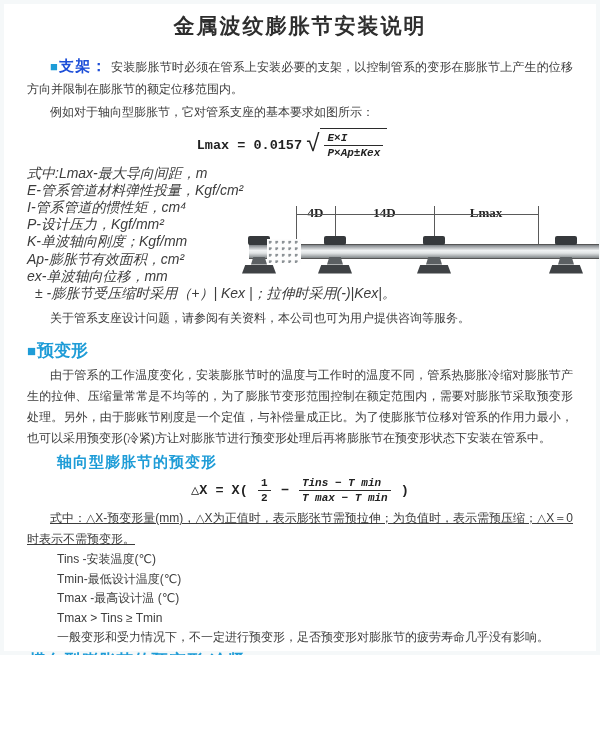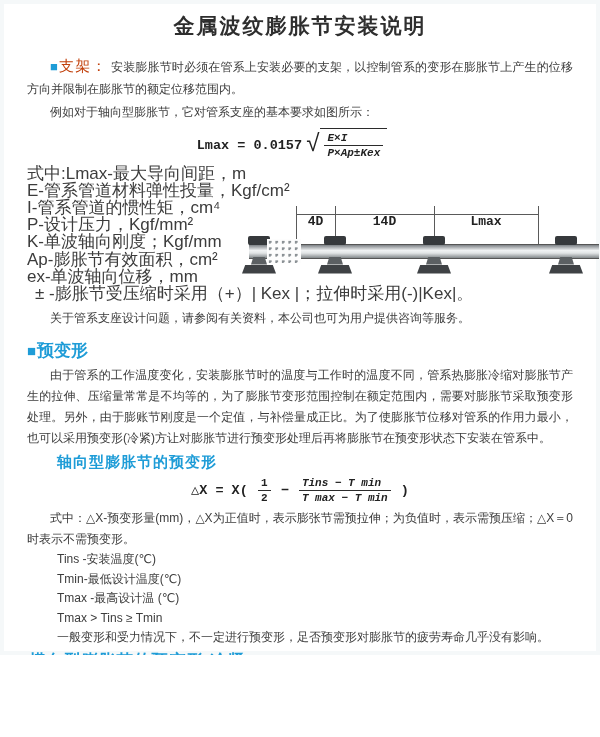--- a/index.html
+++ b/index.html
@@ -11,46 +11,46 @@
     color:#3c3c3c;
     box-shadow: inset 0 0 0 4px rgba(222,232,236,0.30);
   }
   h1.doc-title {
     margin:12px 0 15px; font-size:21px; line-height:28px; text-align:center;
     color:#2e2e2e; font-weight:bold; letter-spacing:2px;
   }
   p { margin:0; font-size:12px; line-height:21.5px; text-align:justify; color:#3c3c3c; }
   .indent { text-indent:23px; }
   .bullet { color:#1e9cd7; font-size:13px; margin-right:1px; }
-  .sec-label { color:#c2410c; font-weight:normal; font-size:15px; letter-spacing:1px; }
+  .sec-label { color:#1d4ed8; font-weight:bold; font-size:15px; letter-spacing:1px; }
   .example { margin-top:2px; }
 
   
   .formula {
     text-align:center; font-family:Liberation Mono, monospace;
     font-weight:bold; color:#222; font-size:13.5px;
   }
   .formula-lmax { margin:4px 0 2px; height:32px; line-height:32px; transform:translateX(-8px); }
   .frac { display:inline-block; vertical-align:middle; text-align:left; font-size:11px; line-height:12px; padding:0 2px; }
   .frac .num { display:block; border-bottom:1px solid #2b2b2b; padding:0 3px 1px; }
   .frac .den { display:block; padding:1px 3px 0; }
   .fvar { font-style:italic; }
   .sqrt-sign { font-size:24px; font-weight:normal; vertical-align:middle; margin-left:4px; }
   .radicand { display:inline-block; vertical-align:middle; border-top:1.5px solid #2b2b2b; padding:2px 2px 0; }
 
   
   .defs-wrap { position:relative; margin-top:5px; height:140px; }
-  .defs { font-size:17px; line-height:17.2px; }
+  .defs { font-size:14px; line-height:17.2px;font-style:italic; }
   .defs .def { white-space:nowrap; }
   .defs .def.d0 { margin-left:0; }
   .defs .def.d7 { margin-left:8px; }
 
   .diagram { position:absolute; top:33px; right:-26px; width:350px; height:100px; }
-  .dim-label { position:absolute; top:16px; text-align:center;
-    font-family:Liberation Mono, monospace; font-weight:bold; font-size:13px; color:#222; }
+  .dim-label { position:absolute; top:7px; text-align:center;
+    font-family:Liberation Serif, serif; font-weight:bold; font-size:13px; color:#222; }
   .dim-line { position:absolute; top:16px; left:47px; width:242px; height:0; border-top:1px solid #5a5a5a; }
   .tick { position:absolute; top:8px; width:1px; height:38px; background:#5a5a5a; }
   .pipe { position:absolute; top:46px; left:0; width:350px; height:13px;
     background:linear-gradient(to bottom,#7d8286,#f0f2f3 42%,#e2e5e6 62%,#83888b);
     border-top:1px solid #555; border-bottom:1px solid #555; }
   .bellows { position:absolute; top:41px; left:18px; width:34px; height:24px; background-color:#fdfdfd;
     background-image:radial-gradient(circle 1.6px at 3px 3px,#8a9094 90%,rgba(0,0,0,0) 100%);
     background-size:6.5px 6.5px; }
   .support { position:absolute; top:38px; width:34px; height:40px; }
   .support .clamp { position:absolute; top:0; left:6px; width:22px; height:9px; background:#36393c; border-radius:2px; }
@@ -60,21 +60,21 @@
     clip-path:polygon(10% 0,90% 0,100% 100%,0 100%); }
 
   .closing { margin-top:3px; }
 
   h2.sec-heading { margin:10px 0 2px; font-size:17px; line-height:24px; color:#1e9cd7; font-weight:bold; }
   h2.sec-heading .bullet { font-size:15px; }
   .para { line-height:21px; }
 
   h3.sub-heading { margin:3px 0 0 30px; font-size:15px; line-height:20px; color:#1e9cd7; font-weight:bold; letter-spacing:1px; }
   .formula-dx { margin:4px 0 2px; height:30px; line-height:30px; }
-  .note-main { line-height:21px; margin-top:1px; }
+  .note-main { line-height:21px; margin-top:1px;text-decoration:underline; }
   .notes { font-size:12px; line-height:19.6px; }
   .notes .note-item { margin-left:30px; }
   h3.sub-heading.lateral { margin:2px 0 0 2px; font-size:16.5px; letter-spacing:1px; }
   .formula-dy { margin:4px 0 4px; height:28px; line-height:28px; }
 </style>
 </head>
 <body>
 
 <div class="page">
 

